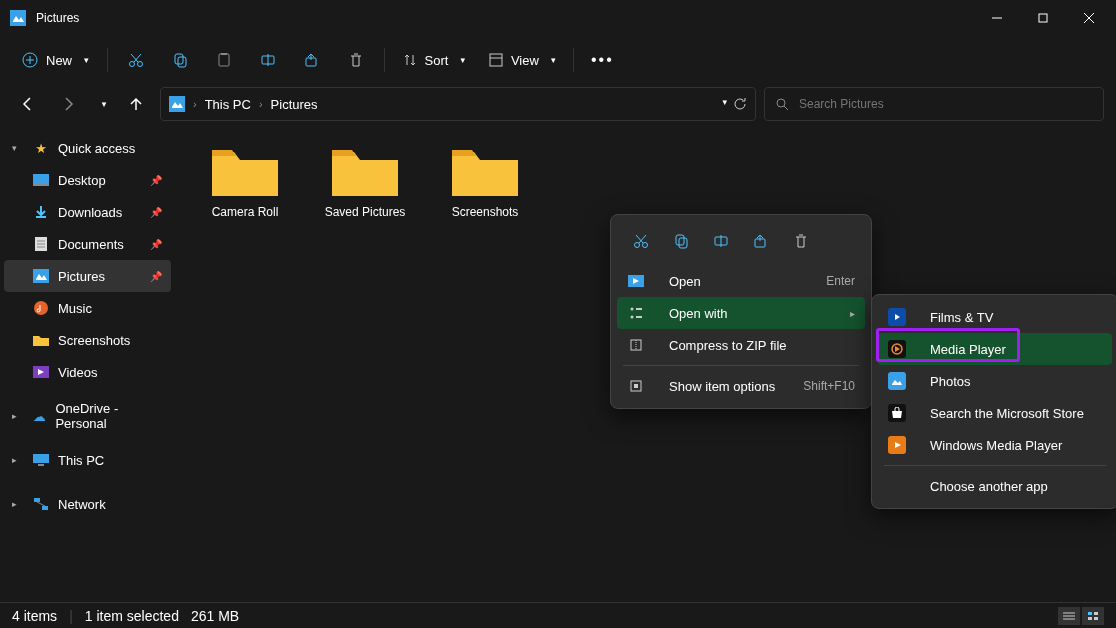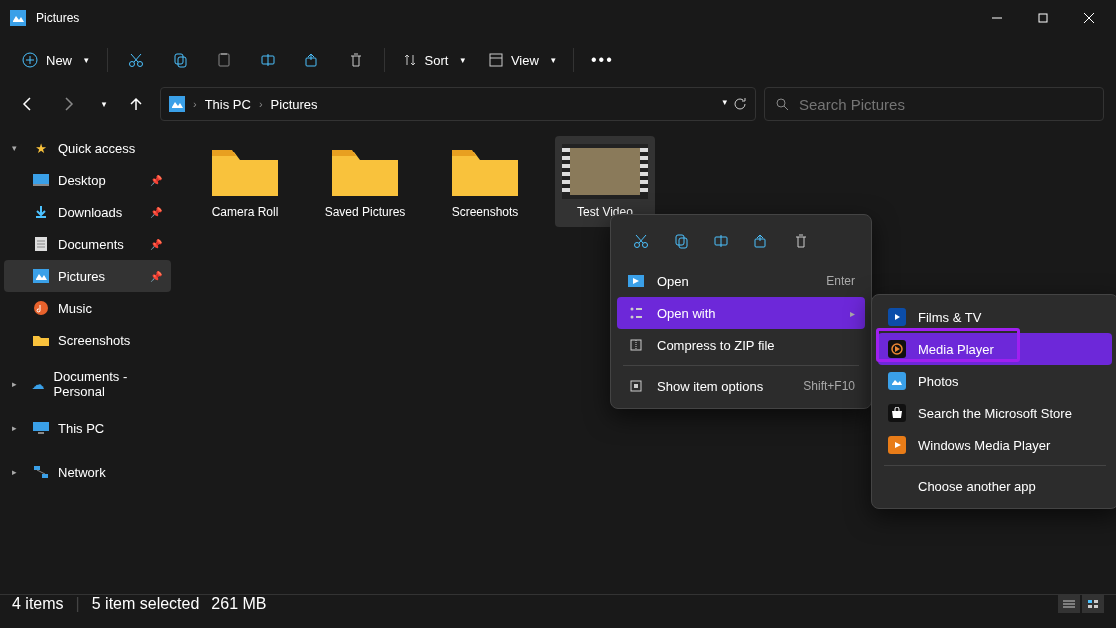--- a/index.html
+++ b/index.html
@@ -14,48 +14,48 @@
 .tb-icon-btn{width:40px;height:36px;display:flex;align-items:center;justify-content:center;border-radius:4px;cursor:pointer}
 .tb-sep{width:1px;height:24px;background:#333;margin:0 4px}
 .chev{font-size:9px;margin-left:4px}
 .navrow{height:40px;display:flex;align-items:center;padding:0 12px;gap:8px}
 .nav-btn{width:32px;height:32px;display:flex;align-items:center;justify-content:center;border-radius:4px;cursor:pointer}
 .addr{flex:1;height:34px;border:1px solid #333;border-radius:4px;display:flex;align-items:center;padding:0 8px;gap:8px}
 .addr-sep{color:#888;font-size:11px}
 .addr-text{font-size:13px}
 .addr-end{display:flex;gap:6px;margin-left:auto}
 .search{width:340px;height:34px;border:1px solid #333;border-radius:4px;display:flex;align-items:center;padding:0 10px;gap:10px;color:#888}
-.search input{background:none;border:none;color:#fff;font-size:15px;flex:1;outline:none}
+.search input{background:none;border:none;color:#fff;font-size:12px;flex:1;outline:none}
 .main{display:flex;height:486px}
 .sidebar{width:175px;padding:8px 4px;font-size:13px}
 .tree-item{height:32px;display:flex;align-items:center;padding:0 8px;gap:8px;border-radius:4px;cursor:pointer}
 .tree-item.selected{background:#333}
 .tree-chev{width:12px;font-size:9px;color:#aaa}
 .tree-icon{width:18px;height:18px;display:flex;align-items:center;justify-content:center}
 .tree-spacer{height:12px}
 .pin{margin-left:auto;color:#888;font-size:10px}
 .content{flex:1;padding:12px 20px;display:flex;gap:20px;align-items:flex-start}
 .folder-item{width:100px;display:flex;flex-direction:column;align-items:center;gap:6px;padding:8px 4px;border-radius:4px;cursor:pointer}
 .folder-item.selected{background:#333}
 .folder-icon{width:70px;height:55px}
 .folder-label{font-size:12px;text-align:center;white-space:nowrap}
 .video-thumb{width:86px;height:55px;background:#8a7a5a;position:relative;border:4px solid #222}
 .video-thumb::before,.video-thumb::after{content:"";position:absolute;top:0;bottom:0;width:8px;background:repeating-linear-gradient(#ddd 0 4px,#222 4px 8px)}
 .video-thumb::before{left:-4px}
 .video-thumb::after{right:-4px}
-.statusbar{position:absolute;bottom:0;left:0;right:0;height:34px;background:#191919;border-top:1px solid #333;display:flex;align-items:flex-start;padding:0 12px;font-size:16px;gap:12px}
+.statusbar{position:absolute;bottom:0;left:0;right:0;height:26px;background:#191919;border-top:1px solid #333;display:flex;align-items:center;padding:0 12px;font-size:14px;gap:12px}
 .sb-sep{color:#444}
 .view-btns{margin-left:auto;display:flex;gap:2px}
 .view-btn{width:22px;height:18px;background:#333;display:flex;align-items:center;justify-content:center;cursor:pointer}
 .ctxmenu{position:absolute;background:#2c2c2c;border:1px solid #444;border-radius:8px;padding:6px;box-shadow:0 8px 24px rgba(0,0,0,.6);font-size:13px}
 .ctx1{left:610px;top:214px;width:262px}
 .ctx-iconrow{display:flex;gap:4px;padding:4px 6px 8px}
 .ctx-ibtn{width:36px;height:32px;display:flex;align-items:center;justify-content:center;border-radius:4px;cursor:pointer}
-.ctx-item{height:32px;display:flex;align-items:center;padding:0 10px;gap:12px;border-radius:4px;cursor:pointer}
-.ctx-item.hl{background:#6d28d9}
+.ctx-item{height:32px;display:flex;align-items:center;padding:0 10px;gap:24px;border-radius:4px;cursor:pointer}
+.ctx-item.hl{background:#14532d}
 .ctx-icon{width:18px;display:flex;justify-content:center}
 .ctx-shortcut{margin-left:auto;color:#aaa;font-size:12px}
 .ctx-arrow{margin-left:auto;color:#aaa;font-size:10px}
 .ctx-sep{height:1px;background:#444;margin:4px 6px}
 .ctx2{left:871px;top:294px;width:248px}
 .app-icon{width:18px;height:18px;border-radius:3px;display:flex;align-items:center;justify-content:center;font-size:11px}
 .highlight-box{position:absolute;border:3px solid #a020f0;border-radius:3px;pointer-events:none}
 svg{display:block}
 </style>
 </head>
@@ -260,25 +260,34 @@
       <span>Music</span>
     </div>
     <div class="tree-item" style="padding-left:28px">
       <span class="tree-icon">
           <svg width="16" height="12">
             <path d="M0 2 L6 2 L8 4 L16 4 L16 12 L0 12 Z" fill="#f9c23c"></path>
           </svg>
         </span>
       <span>Screenshots</span>
     </div>
+    <div class="tree-item" style="padding-left:28px">
+      <span class="tree-icon">
+          <svg width="16" height="12">
+            <rect width="16" height="12" fill="#7b3fbf"></rect>
+            <polygon points="5,3 11,6 5,9" fill="#fff"></polygon>
+          </svg>
+        </span>
+      <span>Videos</span>
+    </div>
     <div class="tree-spacer"></div>
     <div class="tree-item">
       <span class="tree-chev">▸</span>
       <span class="tree-icon" style="color:#3aa0e8">☁</span>
-      <span>Documents - Personal</span>
+      <span>OneDrive - Personal</span>
     </div>
     <div class="tree-spacer"></div>
     <div class="tree-item">
       <span class="tree-chev">▸</span>
       <span class="tree-icon">
           <svg width="16" height="12">
             <rect width="16" height="9" fill="#3aa0e8"></rect>
             <rect x="5" y="10" width="6" height="2" fill="#888"></rect>
           </svg>
         </span>
@@ -313,31 +322,27 @@
         </svg>
       <span class="folder-label">Saved Pictures</span>
     </div>
     <div class="folder-item">
       <svg class="folder-icon" viewBox="0 0 70 55">
           <path d="M2 8 L24 8 L30 16 L68 16 L68 52 L2 52 Z" fill="#f9c23c"></path>
           <path d="M2 6 L22 6 L26 12 L2 12 Z" fill="#e8a020"></path>
         </svg>
       <span class="folder-label">Screenshots</span>
     </div>
-    <div class="folder-item selected">
-      <div class="video-thumb"></div>
-      <span class="folder-label">Test Video</span>
-    </div>
   </div>
 </div>
 
 <div class="statusbar">
   <span>4 items</span>
   <span class="sb-sep">|</span>
-  <span>5 item selected</span>
+  <span>1 item selected</span>
   <span>261 MB</span>
   <div class="view-btns">
     <div class="view-btn">
         <svg width="12" height="10">
           <line x1="0" y1="2" x2="12" y2="2" stroke="#ccc"></line>
           <line x1="0" y1="5" x2="12" y2="5" stroke="#ccc"></line>
           <line x1="0" y1="8" x2="12" y2="8" stroke="#ccc"></line>
         </svg>
       </div>
     <div class="view-btn">

